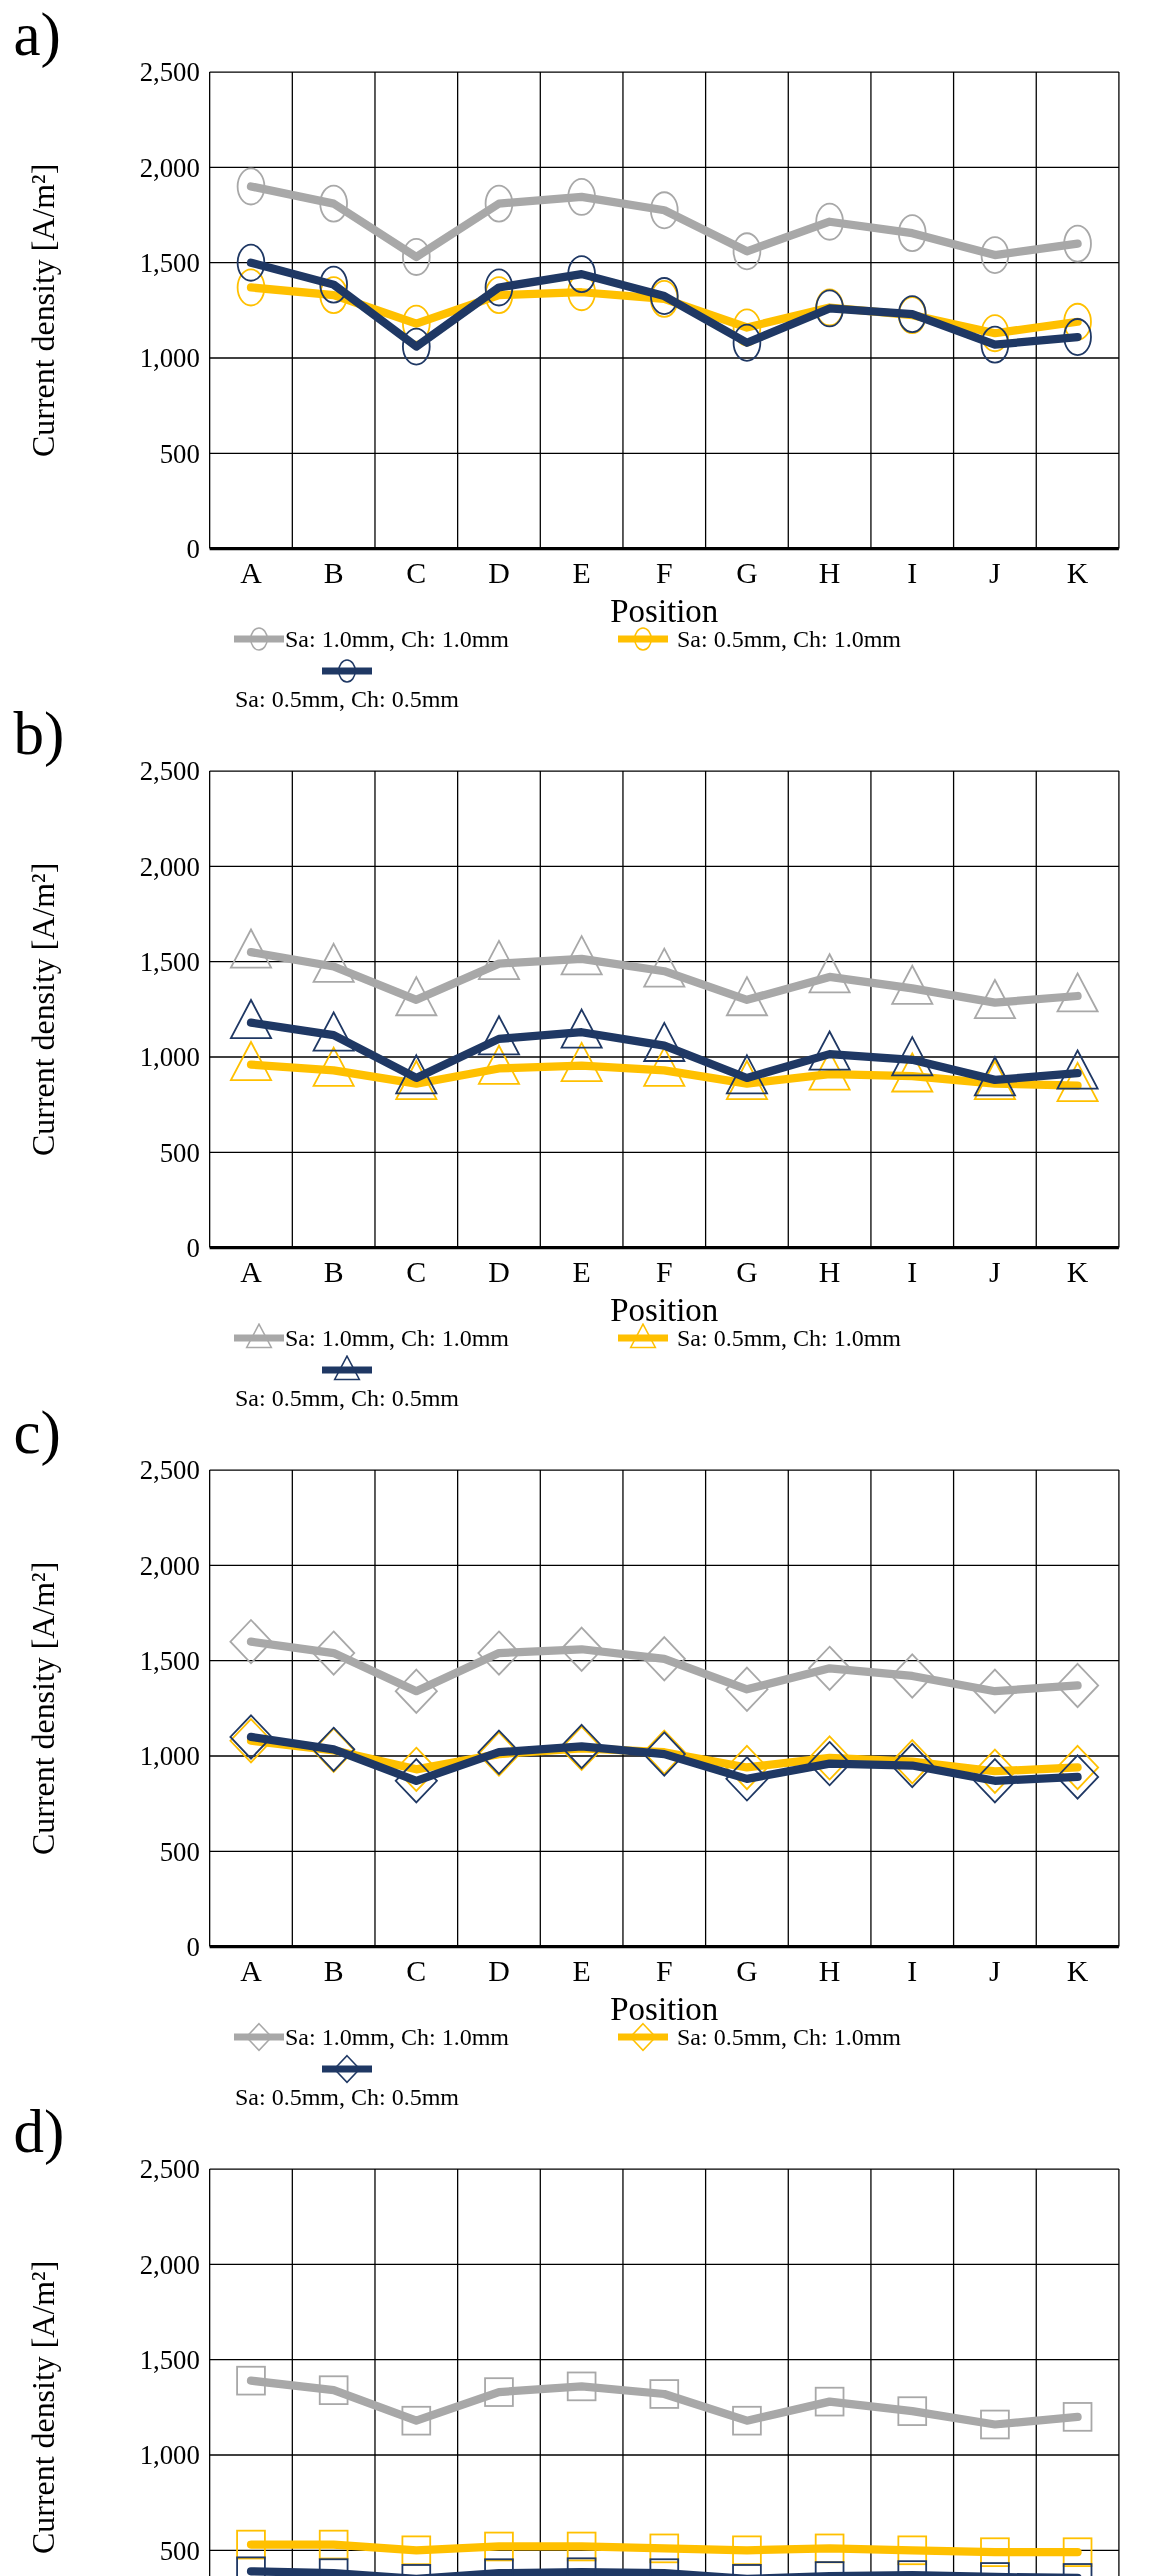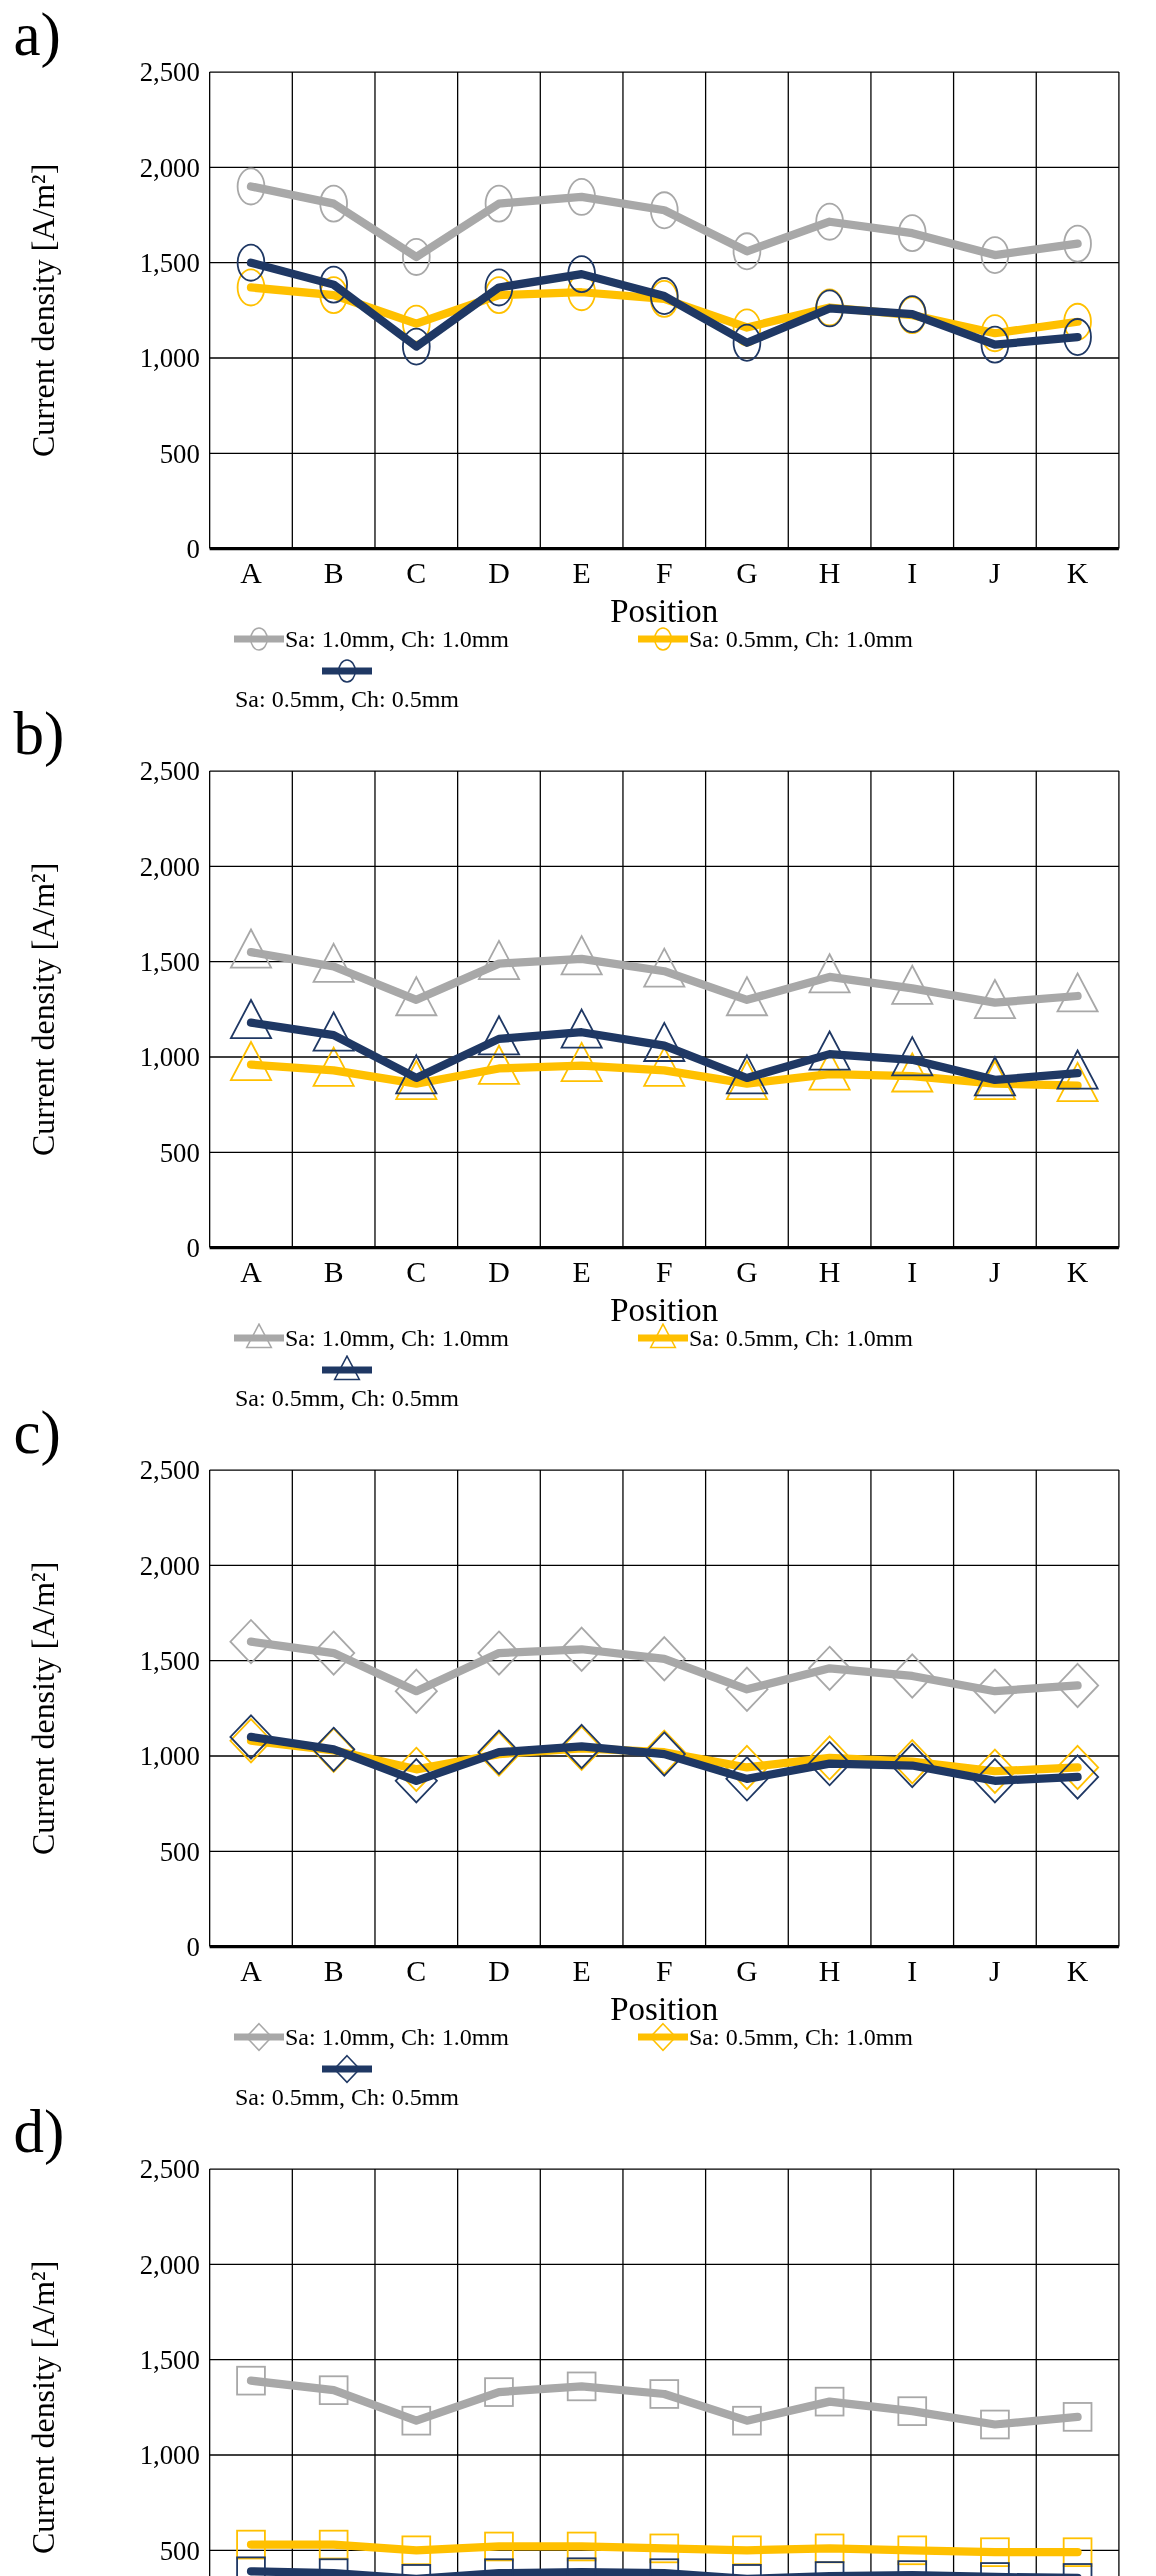--- a/index.html
+++ b/index.html
@@ -5,21 +5,21 @@
   html,body{margin:0;padding:0;background:#ffffff;}
   body{width:1156px;font-family:"Liberation Serif","DejaVu Serif",serif;color:#000;}
   .page{width:1156px;height:2798px;position:relative;background:#fff;}
   .panel{position:relative;width:1156px;height:699px;}
   .panel-label{position:absolute;top:1px;left:13.4px;font-size:61px;line-height:1.1;}
   svg.plot{position:absolute;top:23px;left:0;}
   .legend{position:absolute;left:234px;top:624px;width:886px;height:72px;font-family:Liberation Serif, serif;}
   .legend-item{position:absolute;display:flex;align-items:center;white-space:nowrap;}
   .legend-item .lbl{font-size:24px;margin-left:1px;}
   .li-0{left:0;top:0;}
-  .li-1{left:404px;top:0;}
+  .li-1{left:384px;top:0;gap:8px;}
   .li-2{left:0;top:32px;flex-direction:column;}
 </style>
 </head>
 <body>
 
 <div class="page">
   <section class="panel">
     <div class="panel-label">a)</div>
     <svg class="plot" width="1156" height="602" viewBox="0 0 2244 1168">
         <g>

